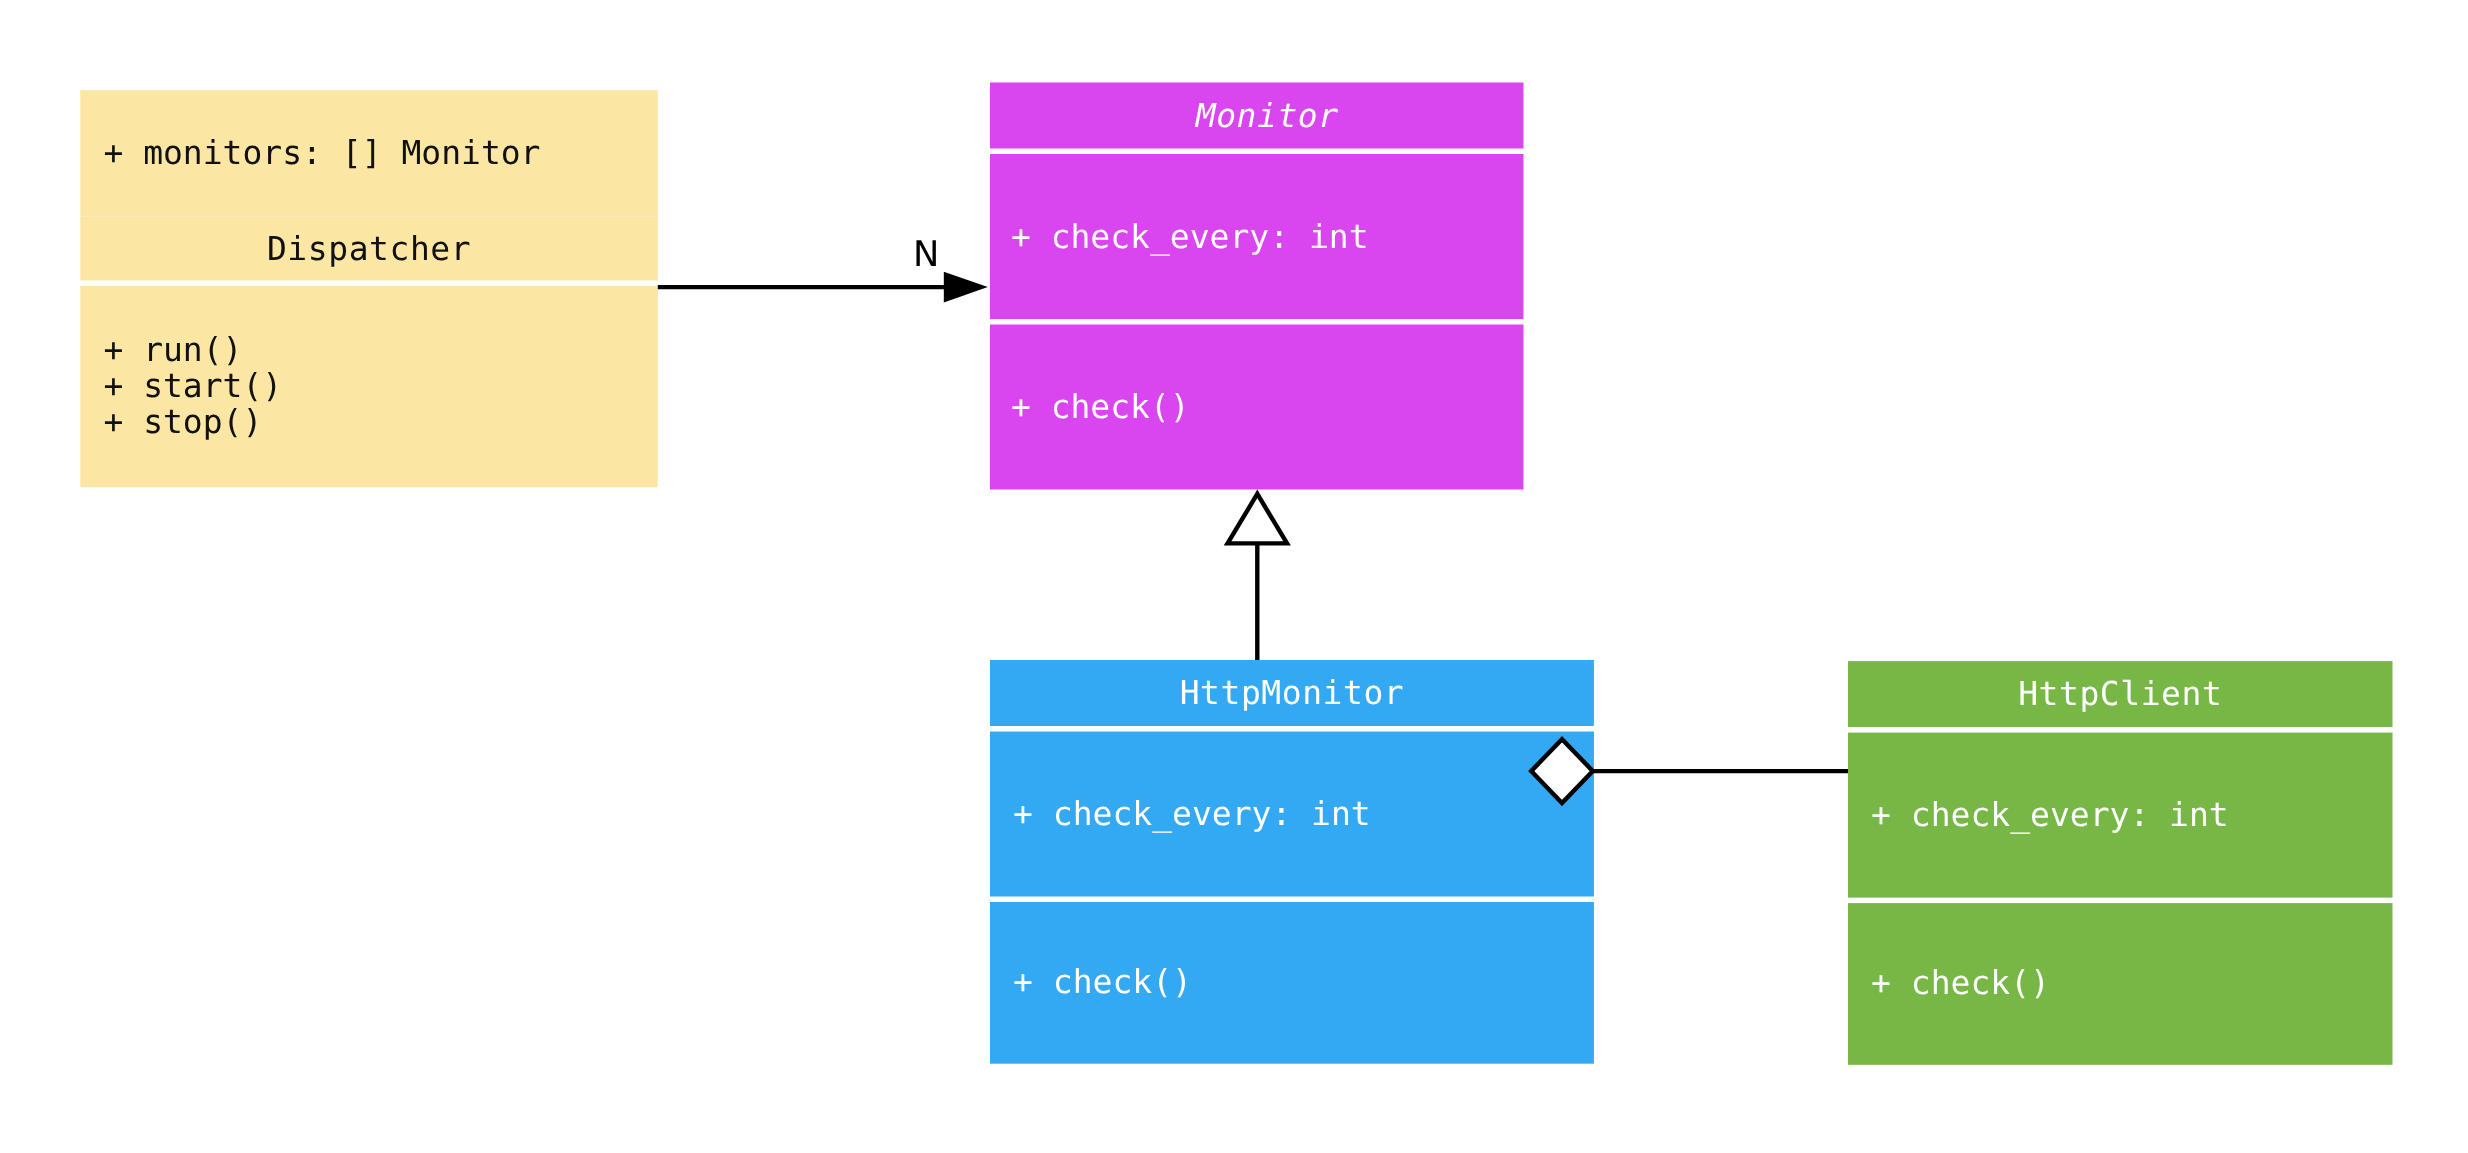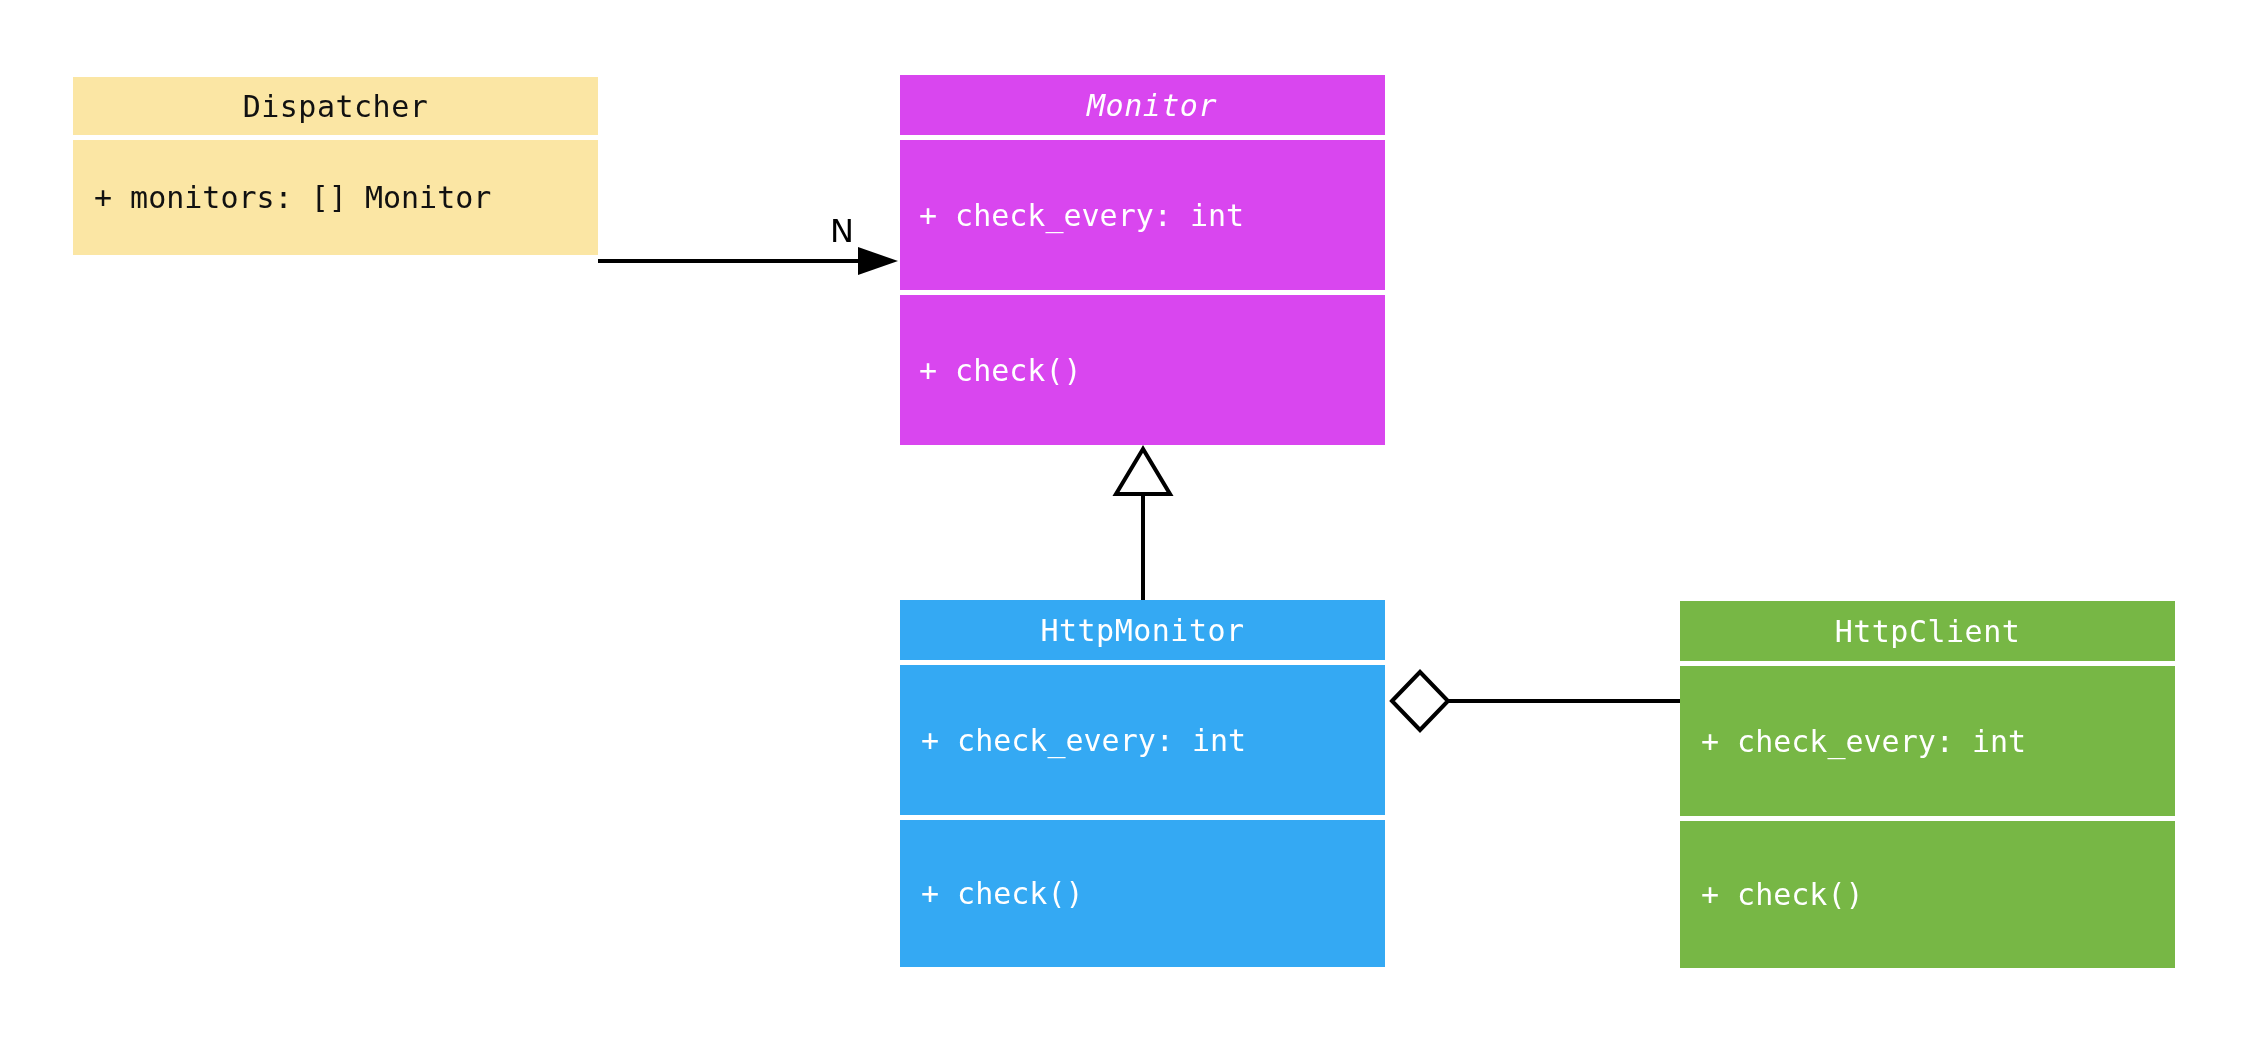--- a/index.html
+++ b/index.html
@@ -50,21 +50,21 @@
   .dispatcher .methods { height: 183px; margin-top: 5px; }
 
   
   .monitor { left: 900px; top: 75px; width: 485px; color: #ffffff; }
   .monitor .compartment { background: #d946ef; padding-left: 19px; }
   .monitor .title   { height: 60px; font-style: italic; }
   .monitor .attrs   { height: 150px; margin-top: 5px; }
   .monitor .methods { height: 150px; margin-top: 5px; }
 
   
-  .httpmonitor { left: 900px; top: 600px; width: 485px; color: #ffffff; }
+  .httpmonitor { left: 900px; top: 600px; width: 549px; color: #ffffff; }
   .httpmonitor .compartment { background: #34A9F3; }
   .httpmonitor .title   { height: 60px; }
   .httpmonitor .attrs   { height: 150px; margin-top: 5px; }
   .httpmonitor .methods { height: 147px; margin-top: 5px; }
 
   
   .httpclient { left: 1680px; top: 601px; width: 495px; color: #ffffff; }
   .httpclient .compartment { background: #77B745; }
   .httpclient .title   { height: 60px; }
   .httpclient .attrs   { height: 150px; margin-top: 5px; }
@@ -96,23 +96,28 @@
     font-size: 32px;
     text-anchor: middle;
   }
 </style>
 </head>
 <body>
 
 <div class="canvas">
 
   <div class="uml-class dispatcher">
-    <div class="compartment title">Dispatcher</div>
     <div class="compartment attrs">
       <div class="member-line">+ monitors: [] Monitor</div>
+    </div>
+    <div class="compartment title">Dispatcher</div>
+    <div class="compartment methods">
+      <div class="member-line">+ run()</div>
+      <div class="member-line">+ start()</div>
+      <div class="member-line">+ stop()</div>
     </div>
   </div>
 
   <div class="uml-class monitor">
     <div class="compartment title">Monitor</div>
     <div class="compartment attrs">
       <div class="member-line">+ check_every: int</div>
     </div>
     <div class="compartment methods">
       <div class="member-line">+ check()</div>

